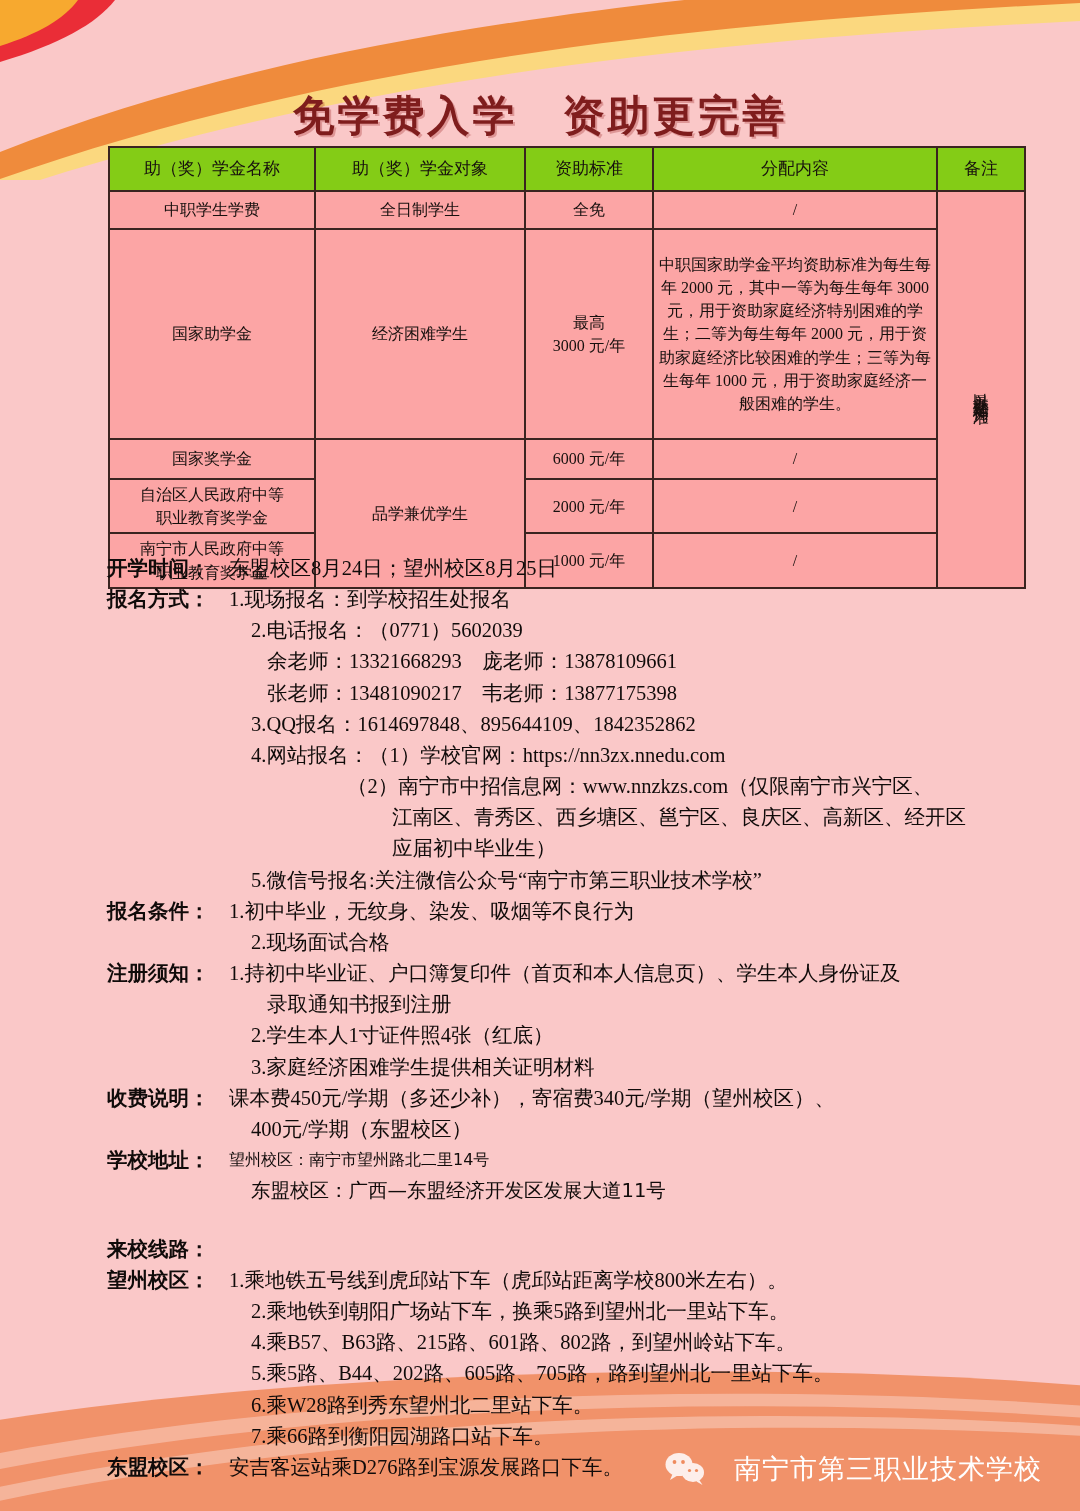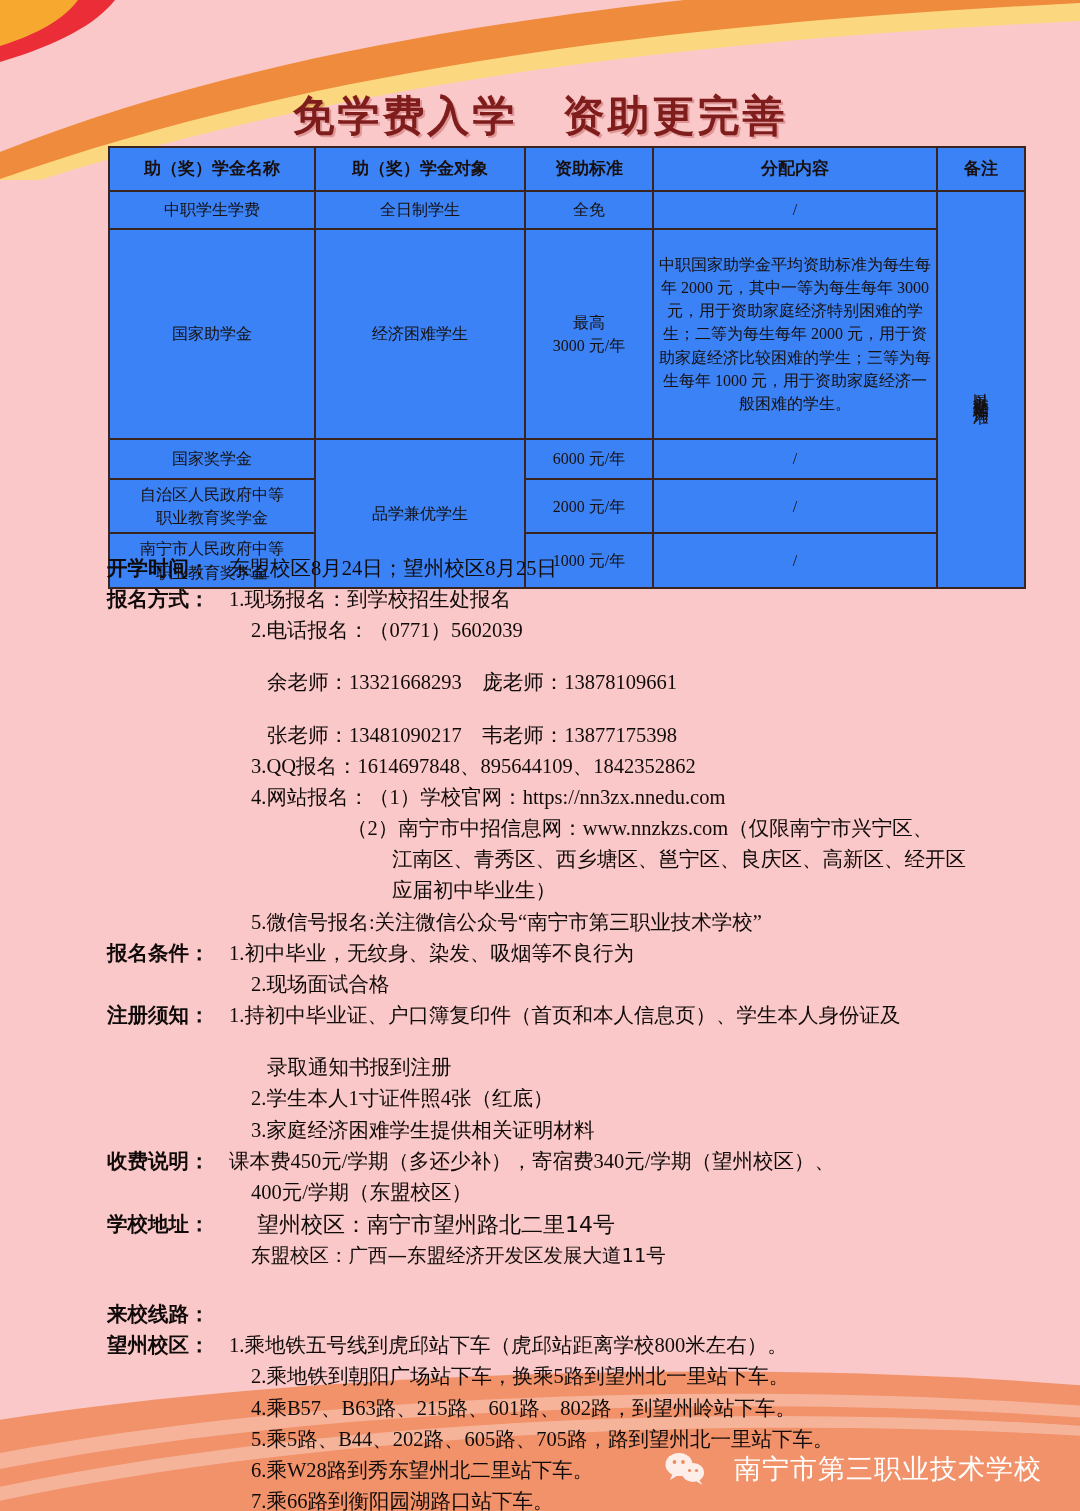--- a/index.html
+++ b/index.html
@@ -71,27 +71,27 @@
     background: #f9c4c4;
   }
   table.aid td, table.aid th {
     border: 2px solid #3a2420;
     text-align: center;
     vertical-align: middle;
     color: #17100e;
     font-size: 16px;
     line-height: 1.45;
     padding: 3px 4px;
-    background: #3b82f6;
+    background: #fca5a5;
   }
   table.aid th {
-    font-weight: bold;
+    font-weight: normal;
     font-size: 17px;
     height: 36px;
-    background: #3b82f6;
+    background: #84cc16;
   }
   td.notecell {
     background: #f8c2c2;
     font-size: 16px;
     line-height: 1.5;
     width: 78px;
   }
   td.alloc {
     text-align: left;
     padding: 6px 8px 6px 10px;
@@ -120,21 +120,21 @@
     align-items: center;
   }
   .lbl {
     font-weight: bold;
     white-space: nowrap;
     flex: 0 0 auto;
     width: 122px;
   }
   .val { flex: 1 1 auto; }
   .indent2 { padding-left: 144px; }
-  .indent3 { padding-left: 160px; margin-top: 21px; }
+  .indent3 { padding-left: 160px; }
   .indent4 { padding-left: 240px; }
   .indent5 { padding-left: 285px; }
   .line { white-space: nowrap; }
   .gapline { height: 18px; }
 
   .routes-head {
     font-weight: bold;
     margin-top: 10px;
   }
 
@@ -280,21 +280,21 @@
     <div class="indent2 line">3.家庭经济困难学生提供相关证明材料</div>
 
     <div class="row">
       <div class="lbl">收费说明：</div>
       <div class="val line">课本费450元/学期（多还少补），寄宿费340元/学期（望州校区）、</div>
     </div>
     <div class="indent2 line">400元/学期（东盟校区）</div>
 
     <div class="row">
       <div class="lbl">学校地址：</div>
-      <div class="val line" style="font-family:'DejaVu Sans','Liberation Sans',sans-serif;font-size:22px;margin-left:28px;">望州校区：南宁市望州路北二里14号</div>
+      <div class="val line" style="font-family:'DejaVu Sans','Liberation Sans',sans-serif;font-size:16px;">望州校区：南宁市望州路北二里14号</div>
     </div>
     <div class="indent2 line" style="font-family:'DejaVu Sans','Liberation Sans',sans-serif;font-size:19.5px;">东盟校区：广西—东盟经济开发区发展大道11号</div>
 
     <div class="gapline"></div>
 
     <div class="routes-head line">来校线路：</div>
 
     <div class="row">
       <div class="lbl">望州校区：</div>
       <div class="val line">1.乘地铁五号线到虎邱站下车（虎邱站距离学校800米左右）。</div>

